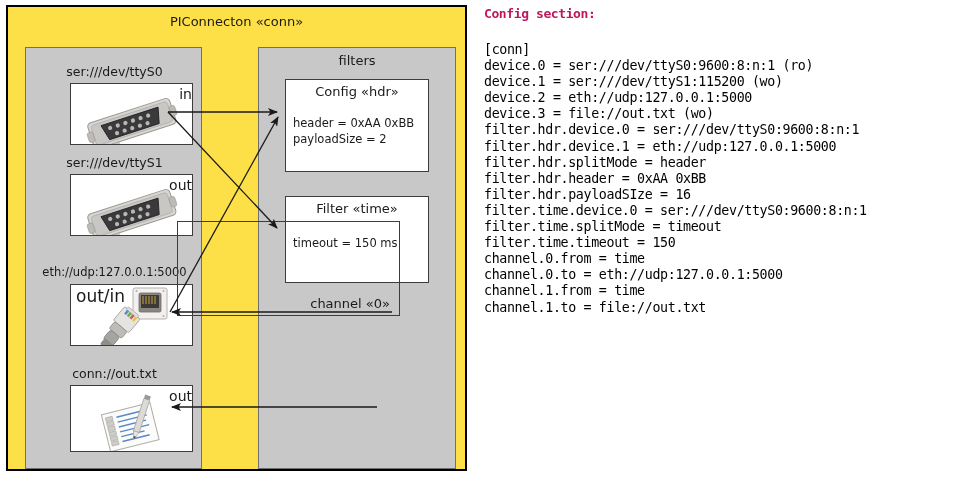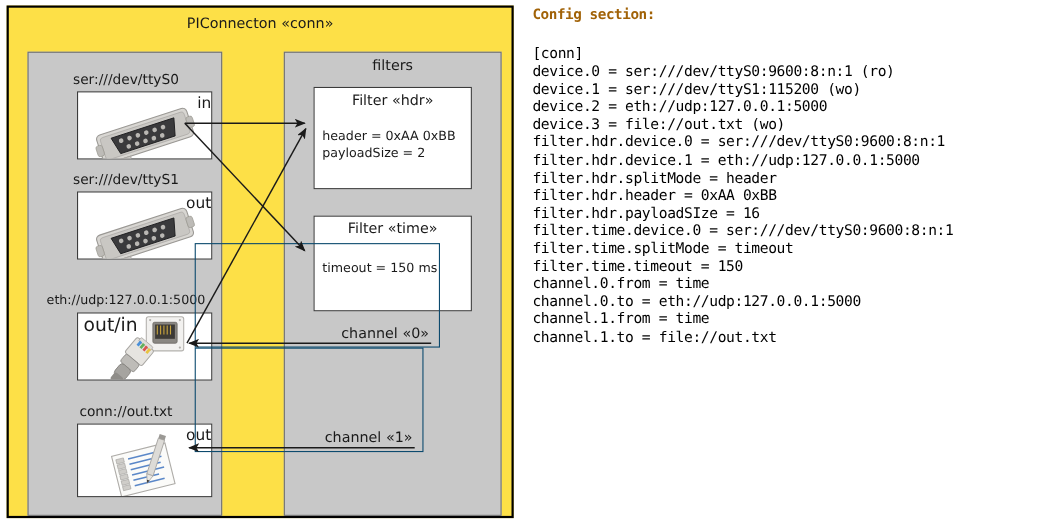--- a/index.html
+++ b/index.html
@@ -156,21 +156,21 @@
     position: absolute;
     left: 478px; top: 0;
     width: 486px; height: 484px;
   }
   .config-heading {
     position: absolute;
     left: 6px; top: 6px;
     font-size: 13px;
     font-weight: bold;
     font-family: "DejaVu Sans Mono", "Liberation Mono", monospace;
-    color: #a16207;
+    color: #be185d;
     letter-spacing: -0.4px;
   }
   .config-lines {
     position: absolute;
     left: 6px; top: 42px;
     font-family: "DejaVu Sans Mono", "Liberation Mono", monospace;
     font-size: 13.3px;
     line-height: 16.1px;
     color: #000000;
     white-space: pre;
@@ -316,38 +316,35 @@
             </g>
           </svg>
         </span>
       </div>
     </div>
 
     <div class="panel panel-filters">
       <div class="panel-title">filters</div>
 
       <div class="filter-box" style="top:31px; height:93px;">
-        <div class="filter-title">Filter «hdr»</div>
+        <div class="filter-title">Config «hdr»</div>
         <div class="filter-prop" style="top:36px;">header = 0xAA 0xBB</div>
         <div class="filter-prop" style="top:52px;">payloadSize = 2</div>
       </div>
 
       <div class="filter-box" style="top:148px; height:87px;">
         <div class="filter-title">Filter «time»</div>
         <div class="filter-prop" style="top:39px;">timeout = 150 ms</div>
       </div>
 
       <div class="channel-box" style="left:170px; top:200px; width:1px; height:0px; border:none;"></div>
     </div>
 
     <div class="channel-box" style="left:169px; top:214px; width:223px; height:95px;">
       <span class="channel-label">channel «0»</span>
-    </div>
-    <div class="channel-box" style="left:169px; top:309px; width:208px; height:95px;">
-      <span class="channel-label">channel «1»</span>
     </div>
 
   </div>
 
   <svg class="arrows">
     <defs>
       <marker id="ah" markerWidth="10" markerHeight="8" refX="9" refY="4" orient="auto" markerUnits="userSpaceOnUse">
         <path d="M0,0 L10,4 L0,8 L2.4,4 Z" fill="#1a1a1a"></path>
       </marker>
     </defs>

